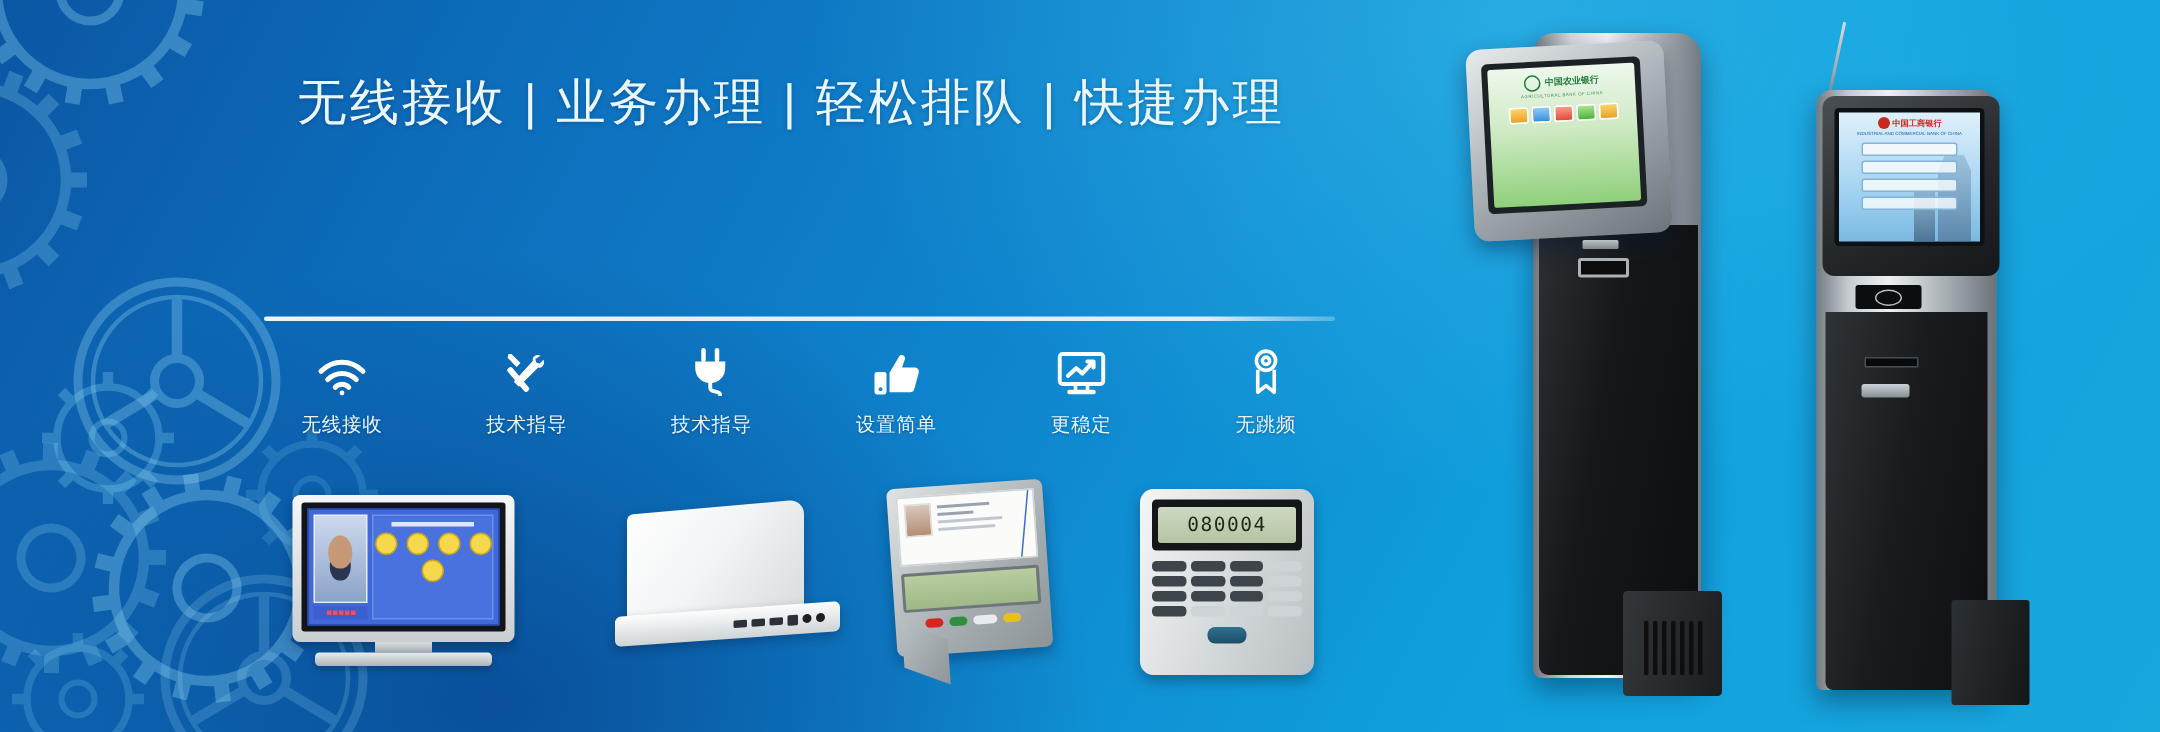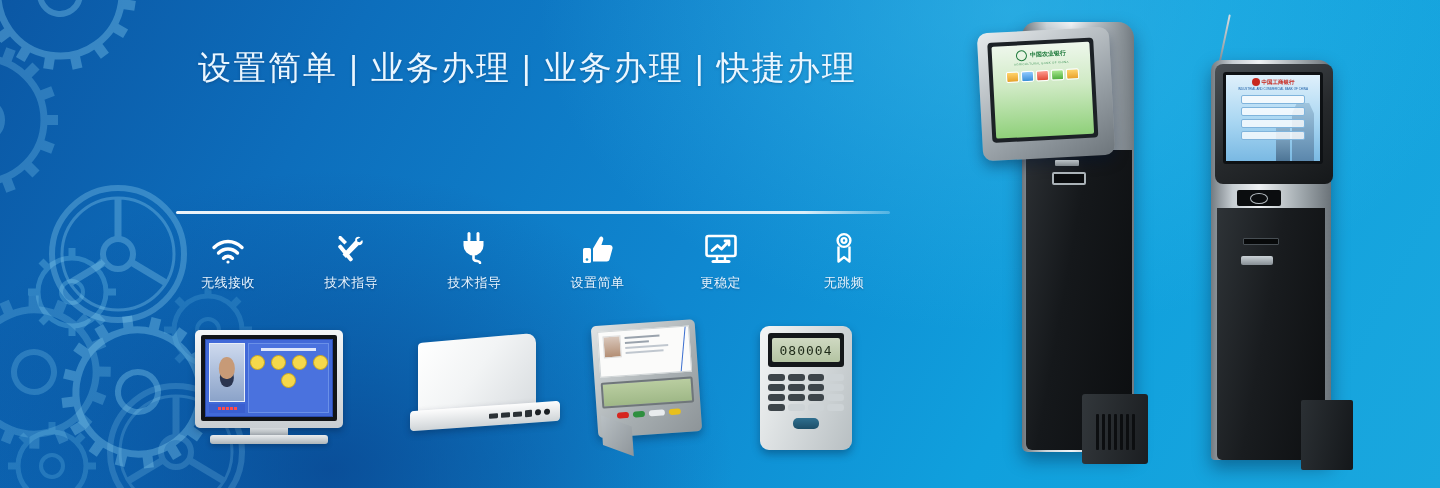--- a/index.html
+++ b/index.html
@@ -142,21 +142,21 @@
   .ev-keys i.y{background:#e8c01c;}
   .ev-keys i.w{background:#e9ecee;width:16px;}
   .ev-stand{
     position:absolute;left:4px;bottom:2px;width:30px;height:30px;
     background:linear-gradient(120deg,#b9c0c4,#8e959a);transform:skewY(24deg);
   }
 
   
   .p-keypad{left:565px;top:10px;width:104px;height:126px;}
   .kp-body{
-    width:92px;height:124px;box-sizing:border-box;
+    width:116px;height:124px;box-sizing:border-box;
     background:linear-gradient(110deg,#f4f6f6,#d3d8da 55%,#b8bfc2);
     border-radius:9px;padding:7px 8px;
     box-shadow:0 4px 9px rgba(0,20,50,.35);
   }
   .kp-screenwrap{background:#14171a;border-radius:3px;padding:5px 4px;}
   .kp-lcd{
     background:linear-gradient(180deg,#cfd9c2,#b4c4a2);
     border-radius:2px;height:24px;
     display:flex;align-items:center;justify-content:center;
     font-family:"DejaVu Sans Mono","Liberation Mono",monospace;
@@ -355,21 +355,21 @@
       <g opacity="0.20">
           <use href="#spokes" x="176" y="452"></use>
         </g>
       <g opacity="0.18">
           <use href="#cog-s" x="208" y="330"></use>
         </g>
     </svg>
   </div>
 
   <div class="copy">
-    <div class="subtitle">设置简单 | 业务办理 | 业务办理 | 快捷办理</div>
+    <div class="subtitle">无线接收 | 业务办理 | 轻松排队 | 快捷办理</div>
   </div>
 
   <div class="divider"></div>
 
   <div class="features">
 
     <div class="feature">
       <span class="ficon">
         <svg width="34" height="26" viewBox="0 0 34 26" fill="none" stroke="#ffffff" stroke-width="3.4" stroke-linecap="round">
           <path d="M3 9.5C7 5.5 12 3.5 17 3.5s10 2 14 6"></path>

